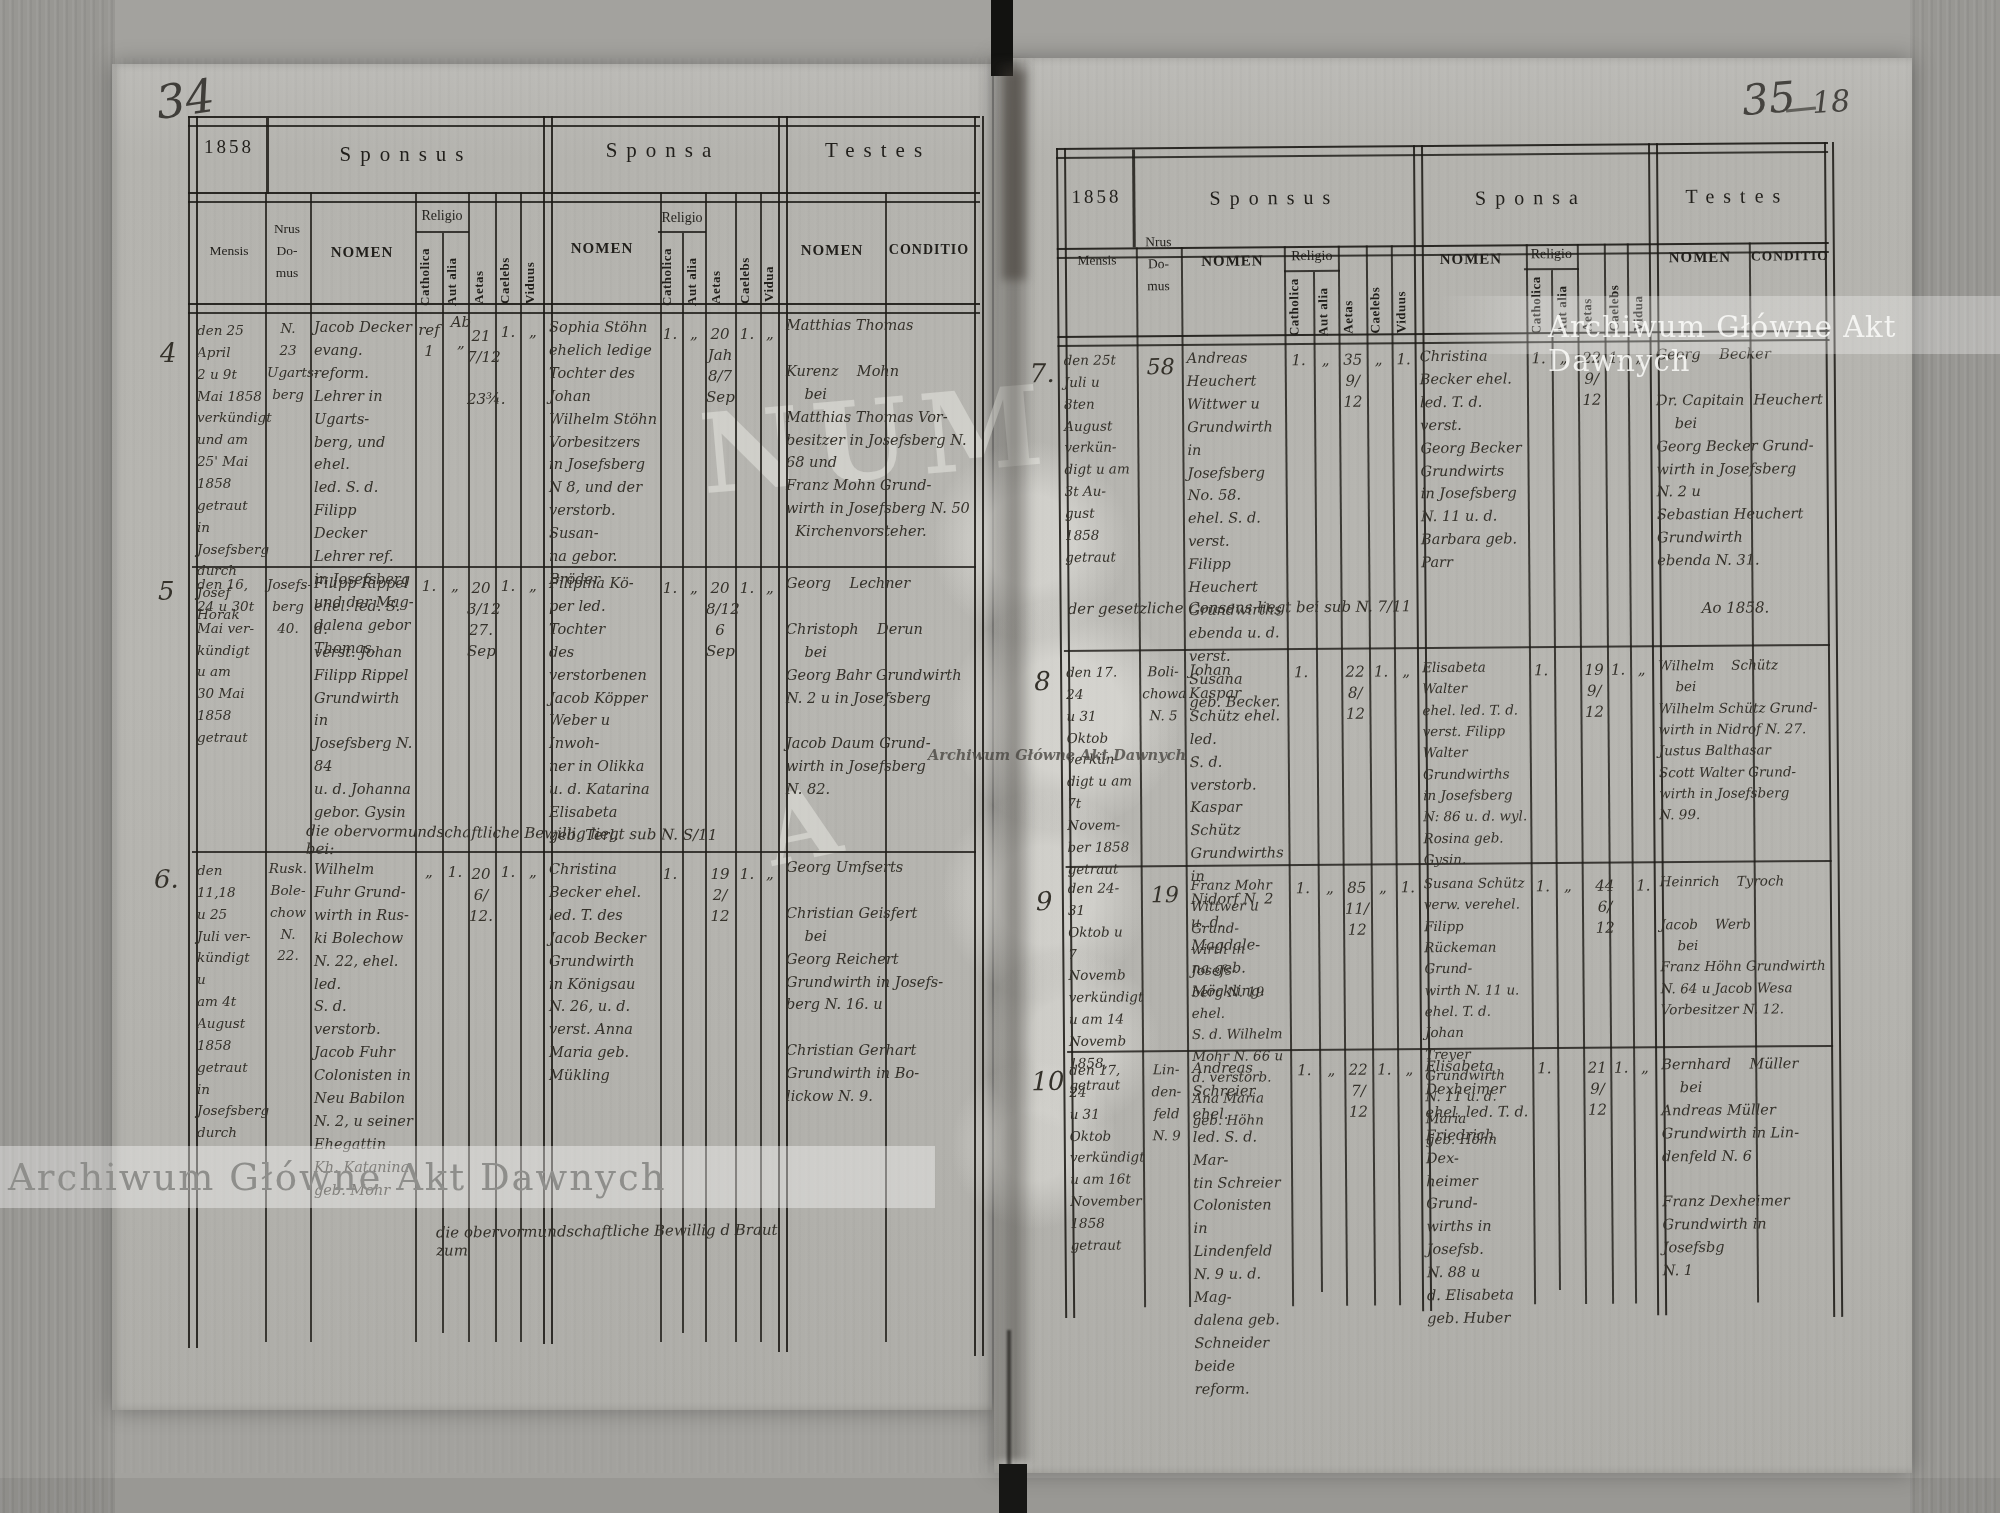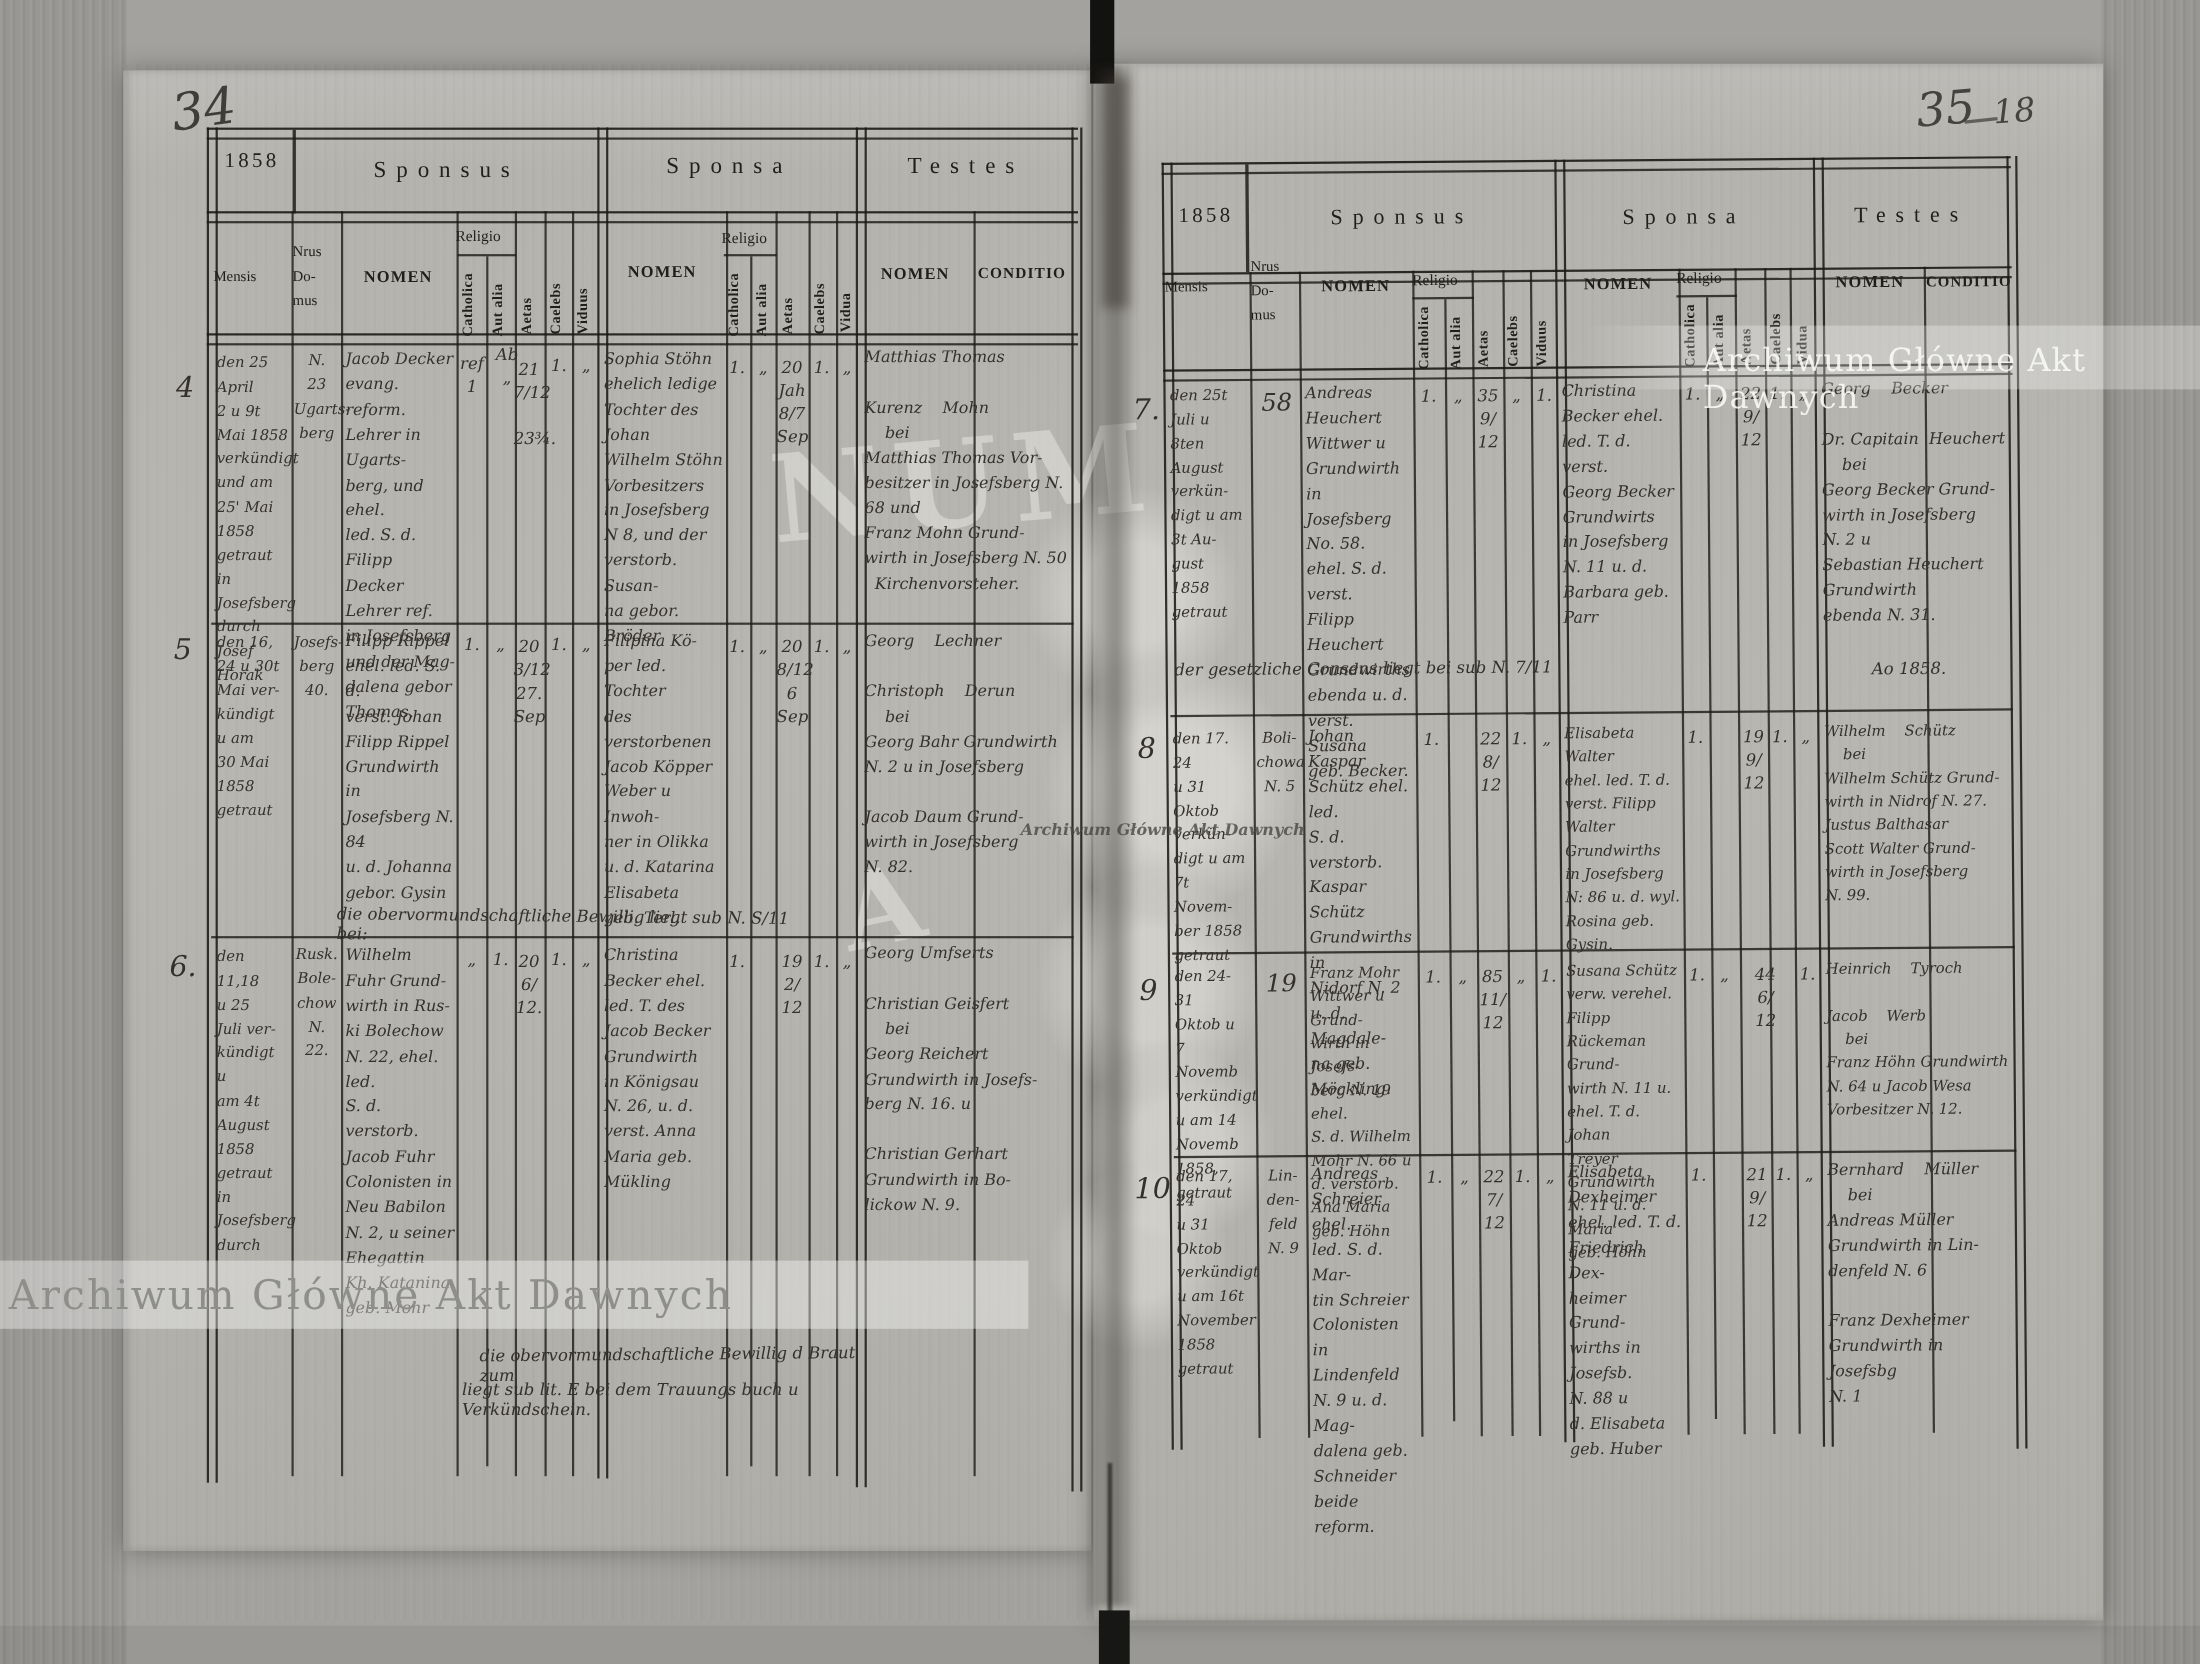--- a/index.html
+++ b/index.html
@@ -8,21 +8,21 @@
   .streaks{background:repeating-linear-gradient(90deg,rgba(255,255,255,.05) 0 2px,rgba(0,0,0,.045) 3px 5px,rgba(255,255,255,0) 5px 9px)}
   .paper{background:linear-gradient(180deg,#bcbbb7 0%,#b4b3ae 7%,#b7b6b1 45%,#b2b1ac 80%,#aeada8 100%);box-shadow:inset 4px 0 8px rgba(0,0,0,.15),0 0 22px rgba(0,0,0,.3)}
   .vl3{position:absolute;width:3px;background:rgba(30,28,24,.85)}
   .vld{position:absolute;width:6px;border-left:2px solid rgba(28,26,22,.88);border-right:2px solid rgba(28,26,22,.88)}
   .hl{position:absolute;height:2px;background:rgba(30,28,24,.82)}
   .hld{position:absolute;height:7px;border-top:2px solid rgba(28,26,22,.9);border-bottom:2px solid rgba(28,26,22,.82)}
   .pr{color:#211f1b}
   .title{font-size:21px;letter-spacing:9px;text-align:center;white-space:nowrap}
   .yr{font-size:19px;letter-spacing:3px;text-align:center}
   .colh{font-size:15px;font-weight:700;letter-spacing:1px;text-align:center}
-  .sh{font-size:13.5px;line-height:1.1}
+  .sh{font-size:13.5px;text-align:center;line-height:1.1}
   .vt{position:absolute;writing-mode:vertical-rl;transform:rotate(180deg);font-size:13px;font-weight:700;letter-spacing:.5px;color:#211f1b}
   .hw{font-family:"DejaVu Serif",serif;font-style:italic;color:#34312a;white-space:pre-wrap}
   .mens{font-size:13.5px;line-height:1.62}
   .name{font-size:14.5px;line-height:1.58}
   .num{font-size:15px;line-height:1.4;text-align:center}
   .eno{font-size:26px}
   .note{font-size:15px;white-space:pre-wrap}
   .wmtext{font-family:"DejaVu Serif",serif;color:rgba(252,252,249,.85)}
   .ghost{font-family:"DejaVu Serif",serif;font-weight:700;color:rgba(234,233,228,.5)}
   .blob{border-radius:50%}
@@ -271,21 +271,20 @@
 Christian Geisfert
     bei
 Georg Reichert
 Grundwirth in Josefs-
 berg N. 16. u
 
 Christian Gerhart
 Grundwirth in Bo-
 lickow N. 9.</div>
   <div class="abs hw note" style="left:436px;top:1222px;width:360px;transform:rotate(-.5deg)">die obervormundschaftliche Bewillig d Braut zum</div>
-  <div class="abs hw note" style="left:420px;top:1254px;width:400px">liegt sub lit. E bei dem Trauungs buch u Verkündschein.</div>
 
   <div class="abs" id="rt" style="left:1058px;top:148px;width:772px;height:1215px;transform:rotate(-.45deg);transform-origin:0 0">
 
     <div class="abs vld" style="left:-2px;top:0;height:1170px"></div>
     <div class="abs vld" style="left:355px;top:0;height:1166px"></div>
     <div class="abs vld" style="left:590px;top:0;height:1172px"></div>
     <div class="abs vld" style="left:766px;top:0;height:1175px"></div>
 
     <div class="abs" style="left:0;top:100px;width:770px;height:1060px;background-image:linear-gradient(#26241f,#26241f),linear-gradient(#26241f,#26241f),linear-gradient(#26241f,#26241f),linear-gradient(#26241f,#26241f),linear-gradient(#26241f,#26241f),linear-gradient(#26241f,#26241f),linear-gradient(#26241f,#26241f),linear-gradient(#26241f,#26241f),linear-gradient(#26241f,#26241f),linear-gradient(#26241f,#26241f),linear-gradient(#26241f,#26241f);background-repeat:no-repeat;background-size:2px 100%;background-position:77px 0,122px 0,225px 0,279px 0,307px 0,332px 0,467px 0,518px 0,545px 0,568px 0,690px 0;opacity:.85"></div>
     <div class="abs" style="left:0;top:126px;width:770px;height:1020px;background-image:linear-gradient(#26241f,#26241f),linear-gradient(#26241f,#26241f);background-repeat:no-repeat;background-size:2px 100%;background-position:254px 0,492px 0;opacity:.85"></div>

